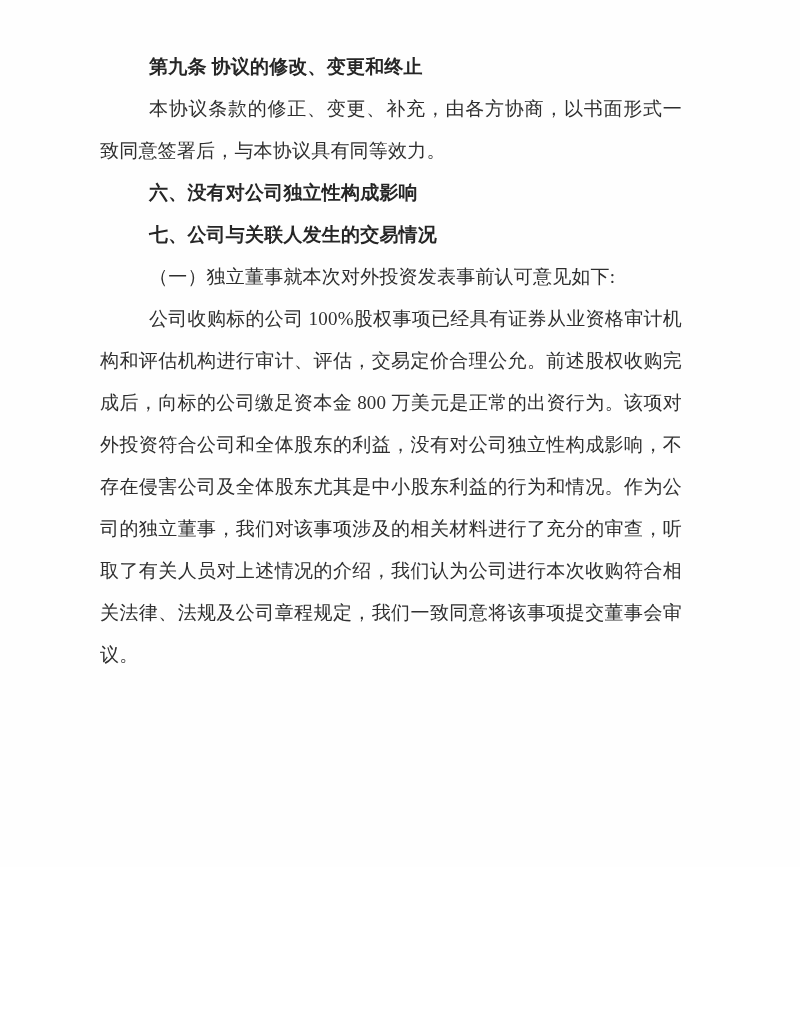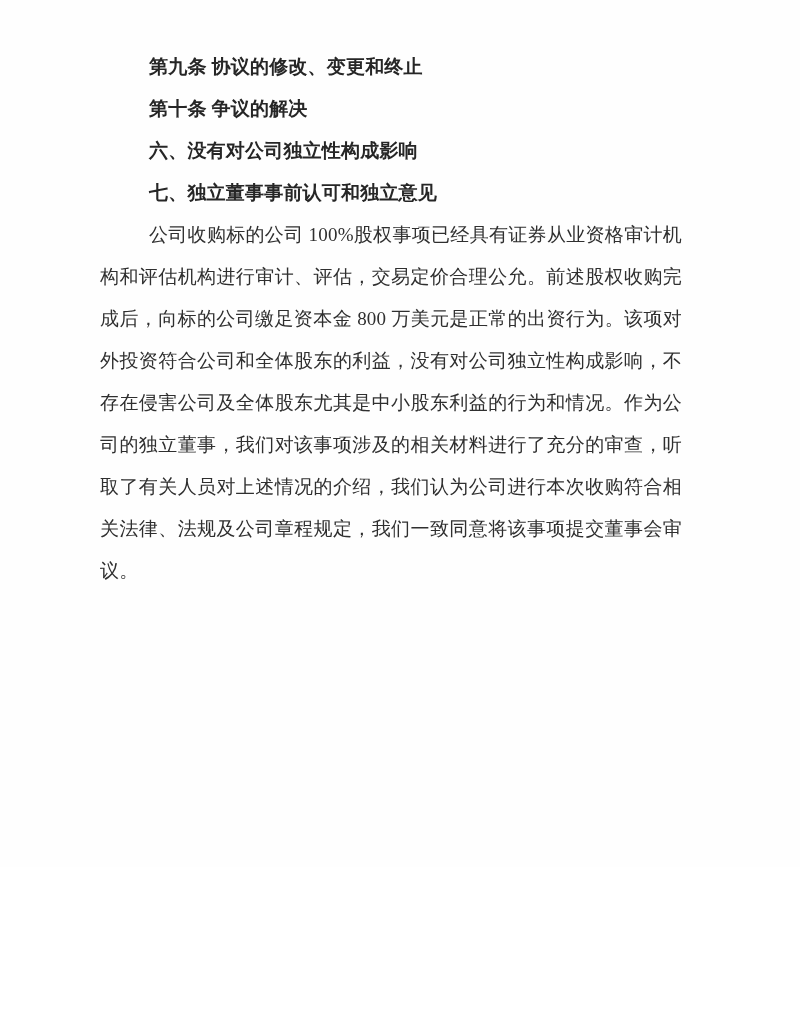--- a/index.html
+++ b/index.html
@@ -44,24 +44,25 @@
     color: #3a3a3a;
   }
 </style>
 </head>
 <body>
 
 <div class="page">
   <div class="content">
 
     <h2>第九条 协议的修改、变更和终止</h2>
+    <p>本协议条款的修正、变更、补充，由各方协商，以书面形式一致同意签署后，与本协议具有同等效力。</p>
 
-    <h2>第十条 争议的解决</h2>
 
     <h2>六、没有对公司独立性构成影响</h2>
 
-    <h2>七、独立董事事前认可和独立意见</h2>
+    <h2>七、公司与关联人发生的交易情况</h2>
+    <p>（一）独立董事就本次对外投资发表事前认可意见如下:</p>
     <p>公司收购标的公司 100%股权事项已经具有证券从业资格审计机构和评估机构进行审计、评估，交易定价合理公允。前述股权收购完成后，向标的公司缴足资本金 800 万美元是正常的出资行为。该项对外投资符合公司和全体股东的利益，没有对公司独立性构成影响，不存在侵害公司及全体股东尤其是中小股东利益的行为和情况。作为公司的独立董事，我们对该事项涉及的相关材料进行了充分的审查，听取了有关人员对上述情况的介绍，我们认为公司进行本次收购符合相关法律、法规及公司章程规定，我们一致同意将该事项提交董事会审议。</p>
 
   </div>
 
   <div class="page-number">8</div>
 </div>
 
 </body></html>

